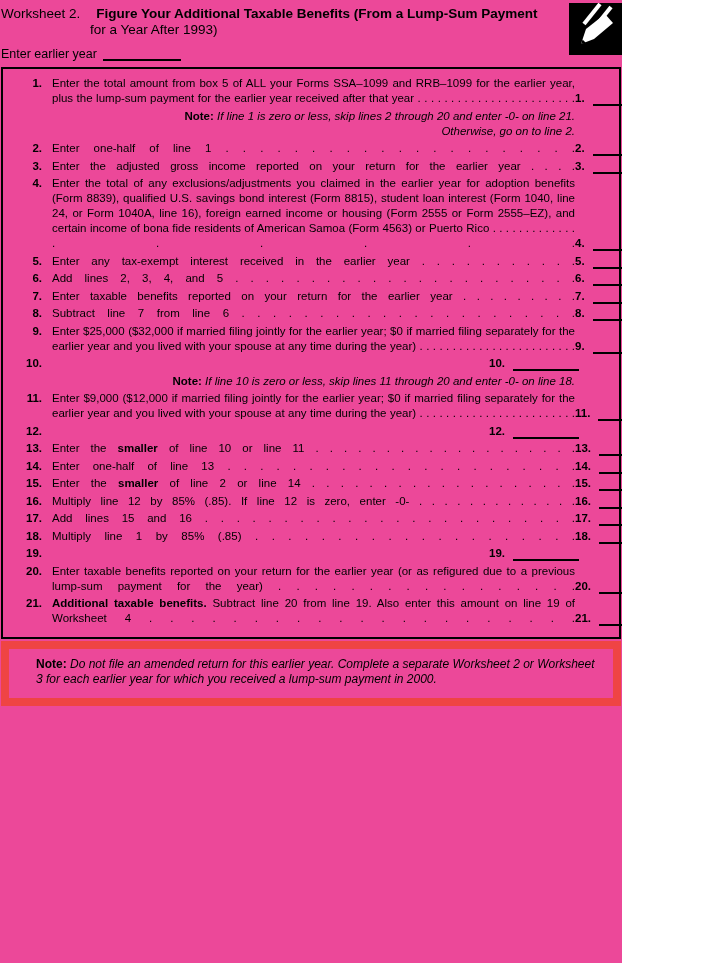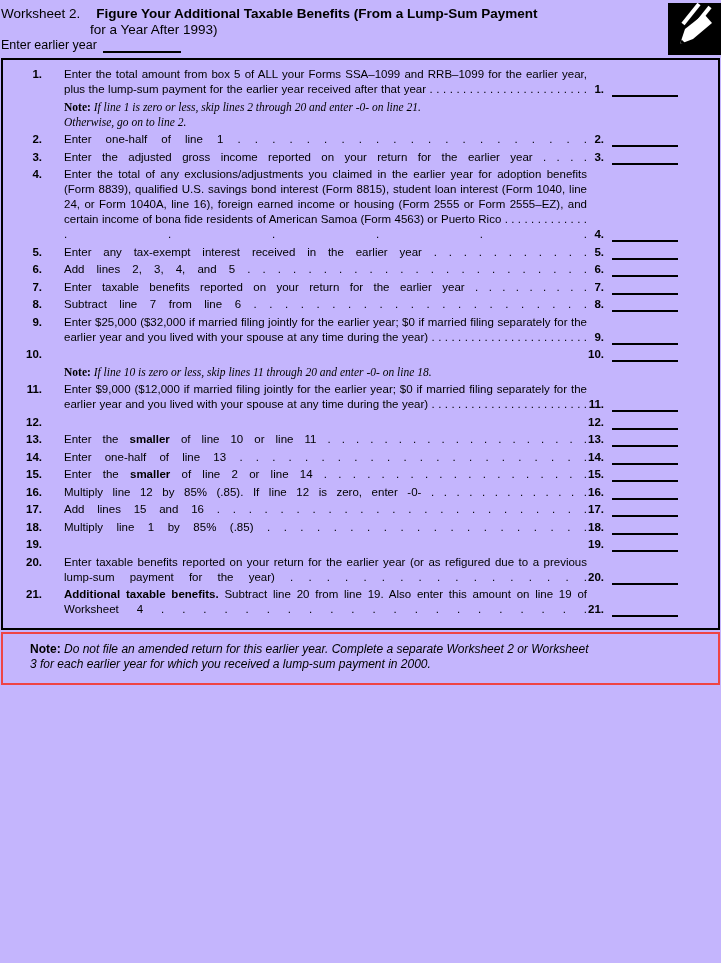--- a/index.html
+++ b/index.html
@@ -1,49 +1,49 @@
 <!DOCTYPE html>
 <html><head>
 <meta charset="utf-8">
 <style>
   * { box-sizing: border-box; margin: 0; padding: 0; }
   html,body { background: #ffffff; }
   .page {
     position: relative;
-    width: 721px; height: 963px;
-    background: #c4b5fd;
+    width: 622px; height: 963px;
+    background: #ec4899;
     color: #000000;
     font-family: "Liberation Sans", "DejaVu Sans", sans-serif;
     overflow: hidden;
   }
   
   .header { position: relative; padding: 6px 0 0 1px; }
   .hrow { display: flex; align-items: baseline; font-size: 13.5px; line-height: 16px; }
   .wslabel { font-weight: normal; white-space: nowrap; }
   .titleb  { font-weight: bold; margin-left: 16px; }
   .title2  { font-weight: normal; font-size: 13.5px; line-height: 16px; margin-left: 89px; }
-  .earlier { display: flex; align-items: flex-end; font-size: 12.5px; line-height: 15px; }
+  .earlier { display: flex; align-items: center; font-size: 12.5px; line-height: 15px; margin-top: 9px; }
   .eblank  { width: 78px; height: 13px; border-bottom: 2.5px solid #000; margin-left: 6px; }
   .pencil  { position: absolute; top: 3px; right: 0; width: 53px; height: 52px; }
   
   .mainbox { border: 2px solid #000; margin: 5px 1px 0 1px; padding: 7px 40px 8px 6px; }
   .row  { display: flex; align-items: flex-start; margin-bottom: 2.5px; }
   .lnum { flex: none; width: 33px; text-align: right; font-weight: bold;
           font-size: 11.5px; line-height: 15px; }
-  .ltext { flex: none; width: 523px; margin-left: 22px; font-size: 11.5px; line-height: 15px;
+  .ltext { flex: none; width: 523px; margin-left: 10px; font-size: 11.5px; line-height: 15px;
            text-align: justify; text-align-last: justify; }
-  .ltext.plain { text-align: left; text-align-last: auto; font-family: Liberation Serif, serif; }
+  .ltext.plain { text-align: right; text-align-last: auto; }
   .innote i { font-style: italic; }
   .innote .np { font-weight: bold; font-style: normal; }
   .rcol { flex: 1; align-self: flex-end; display: flex; justify-content: flex-end;
           align-items: flex-end; font-size: 11.5px; line-height: 15px; }
   .rnum { font-weight: bold; white-space: nowrap; }
   .blank { flex: none; width: 66px; height: 14px; border-bottom: 2.5px solid #000; margin-left: 8px; }
   
-  .notebox { border: 2px solid #ef4444; margin: 2px 1px 0 1px; padding: 8px 0 10px 27px; }
+  .notebox { border: 8px solid #ef4444; margin: 2px 1px 0 1px; padding: 8px 0 10px 27px; }
   .fnote { width: 566px; font-size: 12px; line-height: 15.5px; }
   .fnote i { font-style: italic; }
   .fnote .np { font-weight: bold; }
 </style>
 </head>
 <body>
 
 <div class="page">
 
   <div class="header">

